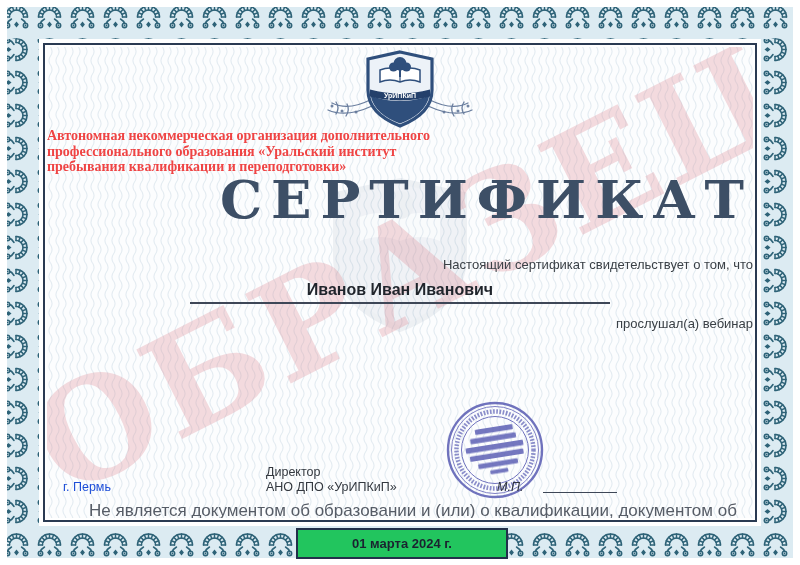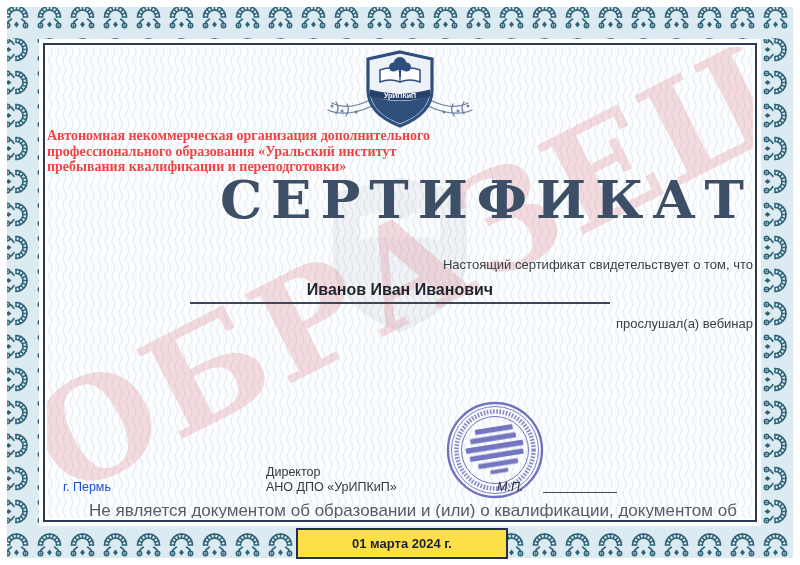--- a/index.html
+++ b/index.html
@@ -54,21 +54,21 @@
     font-size:13.5px;line-height:19.5px;font-weight:bold;color:#1e2530;
   }
   .stamp{left:396px;top:351px;width:104px;height:104px;}
   .city{left:16px;top:433px;font-size:12.5px;color:#1d4ed8;}
   .director{left:219px;top:418px;font-size:12.5px;line-height:15px;color:#33383f;}
   .mp{left:450px;top:433px;font-size:12.5px;color:#2e3440;z-index:5;font-style:italic;}
   .sig-line{left:496px;top:445px;width:74px;border-top:1.5px solid #3e4757;}
   .disclaimer{left:13px;top:454px;width:706px;text-align:center;font-size:17px;color:#565c66;}
   .date-box{
     position:absolute;left:296px;top:528px;width:208px;height:27px;
-    background:#fde047;border:2px solid #22304a;z-index:6;
+    background:#22c55e;border:2px solid #22304a;z-index:6;
     display:flex;align-items:center;justify-content:center;
     font-size:13px;font-weight:bold;color:#1b2230;
   }
 </style>
 </head>
 <body>
 
 <div class="page">
 
   <svg class="border-svg" width="800" height="565" aria-hidden="true">

